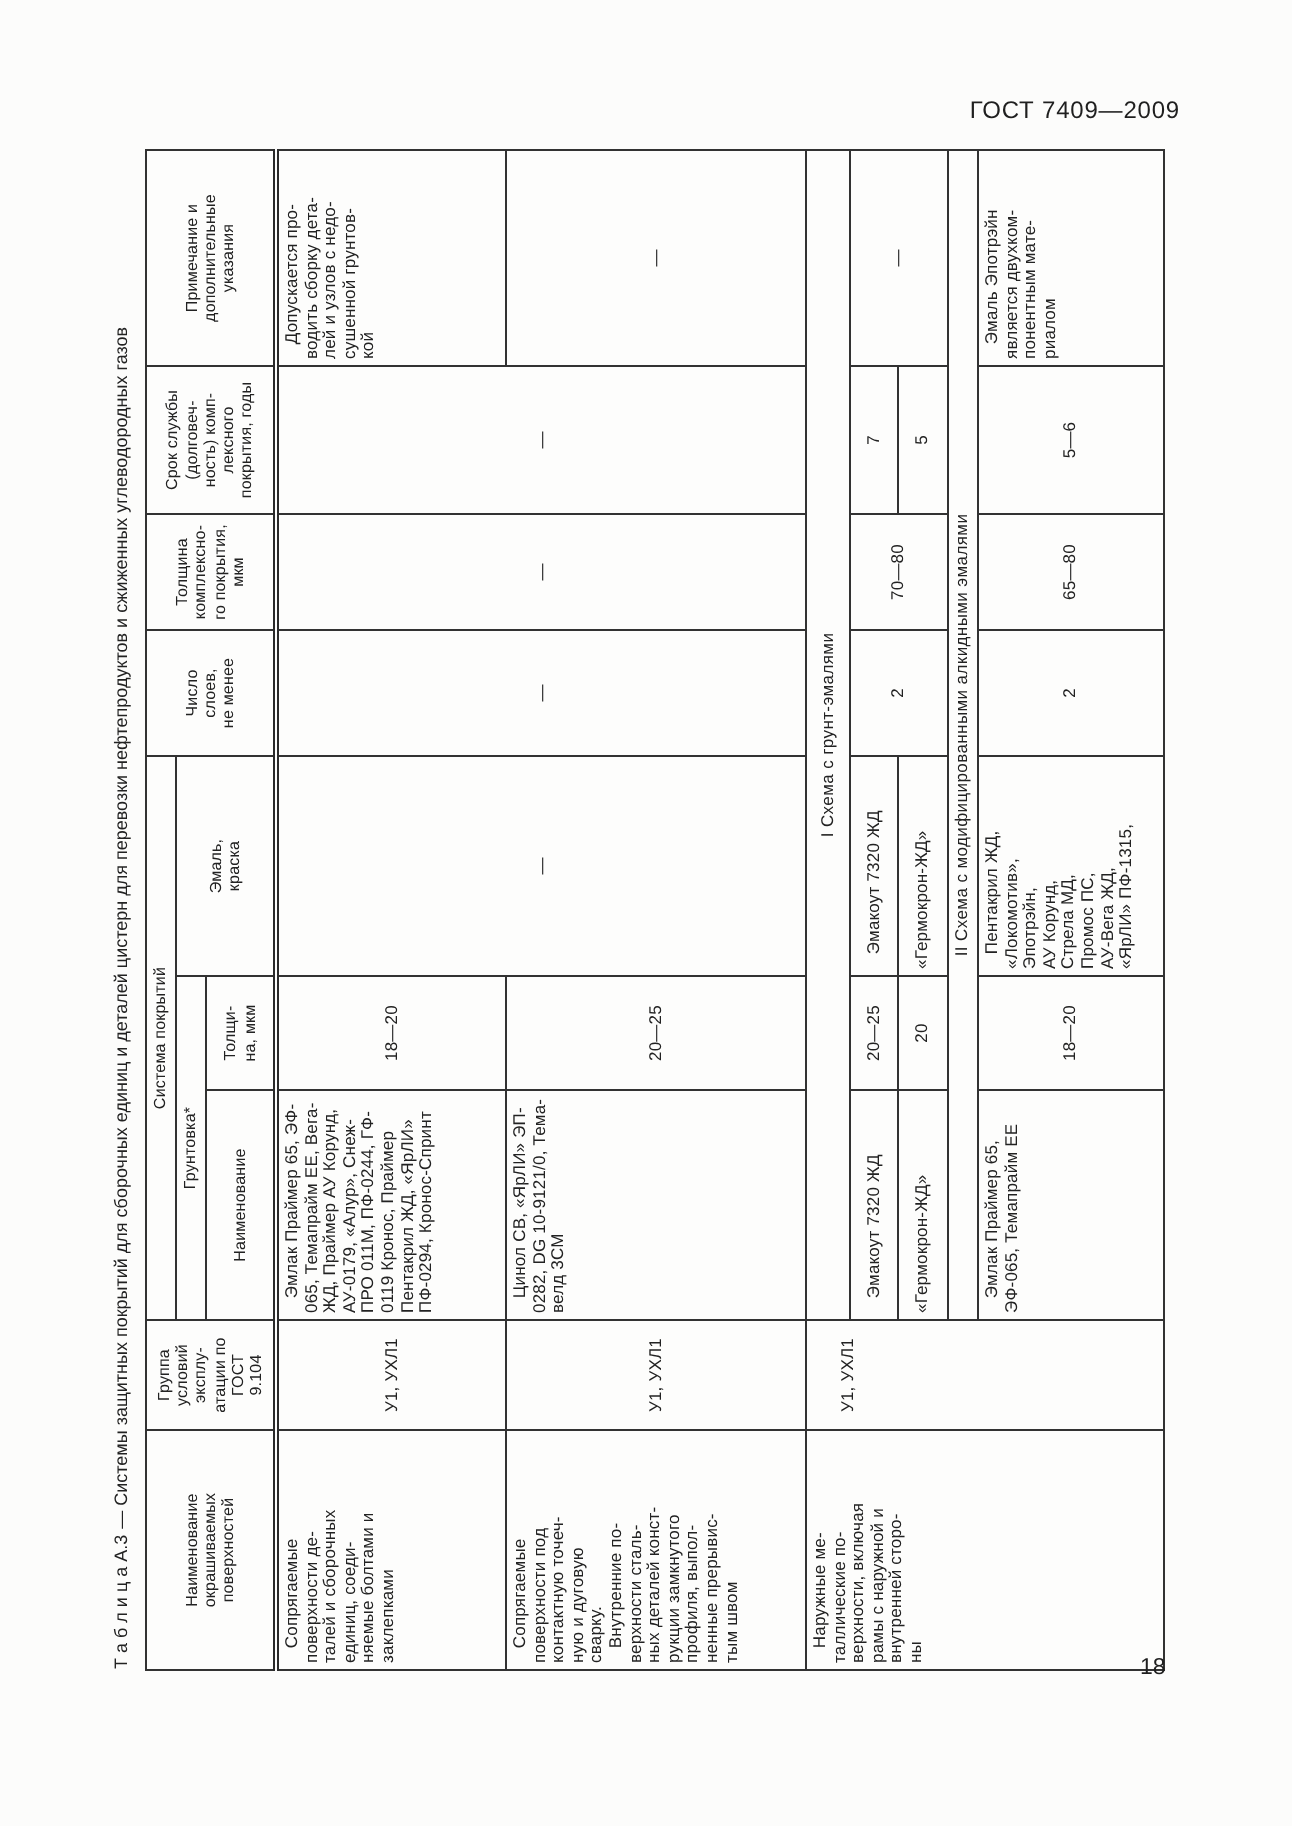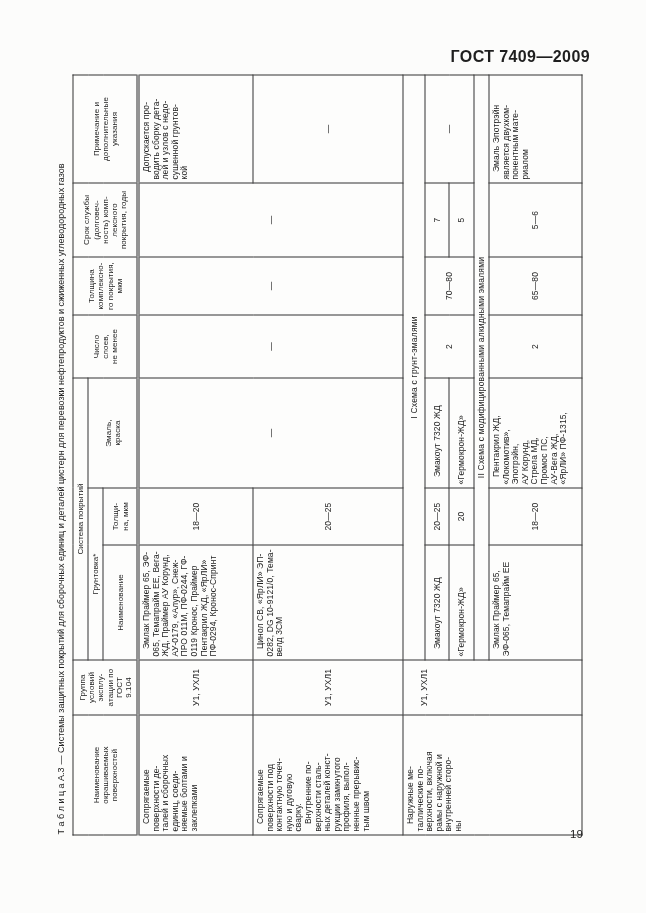--- a/index.html
+++ b/index.html
@@ -3,21 +3,21 @@
 <meta charset="utf-8">
 <style>
   html,body{margin:0;padding:0;}
   body{
     width:646px;height:913px;position:relative;overflow:hidden;
     background:#fcfcfb;color:#1f1f1f;
     font-family:"Liberation Sans", sans-serif;
   }
   .gost-code{
     position:absolute;top:48px;right:56px;
-    font-size:16px;font-weight:bold;letter-spacing:.4px;white-space:nowrap;
+    font-size:12px;font-weight:normal;letter-spacing:.4px;white-space:nowrap;
   }
   .page-num{
     position:absolute;left:570px;top:828px;font-size:11.5px;
   }
   .rot{
     position:absolute;left:-58px;top:187px;width:762px;height:535px;
     transform:rotate(-90deg);
   }
   .tbl-title{
     font-size:9px;line-height:11px;margin:0 0 6px 1px;white-space:nowrap;color:#222;
@@ -193,13 +193,13 @@
         <td>5—6</td>
         <td class="tl pre">&nbsp;&nbsp;&nbsp;Эмаль Эпотрэйн
 является двухком-
 понентным мате-
 риалом</td>
       </tr>
     </tbody>
   </table>
 </div>
 
-<div class="page-num">19</div>
+<div class="page-num">18</div>
 
 </body></html>

